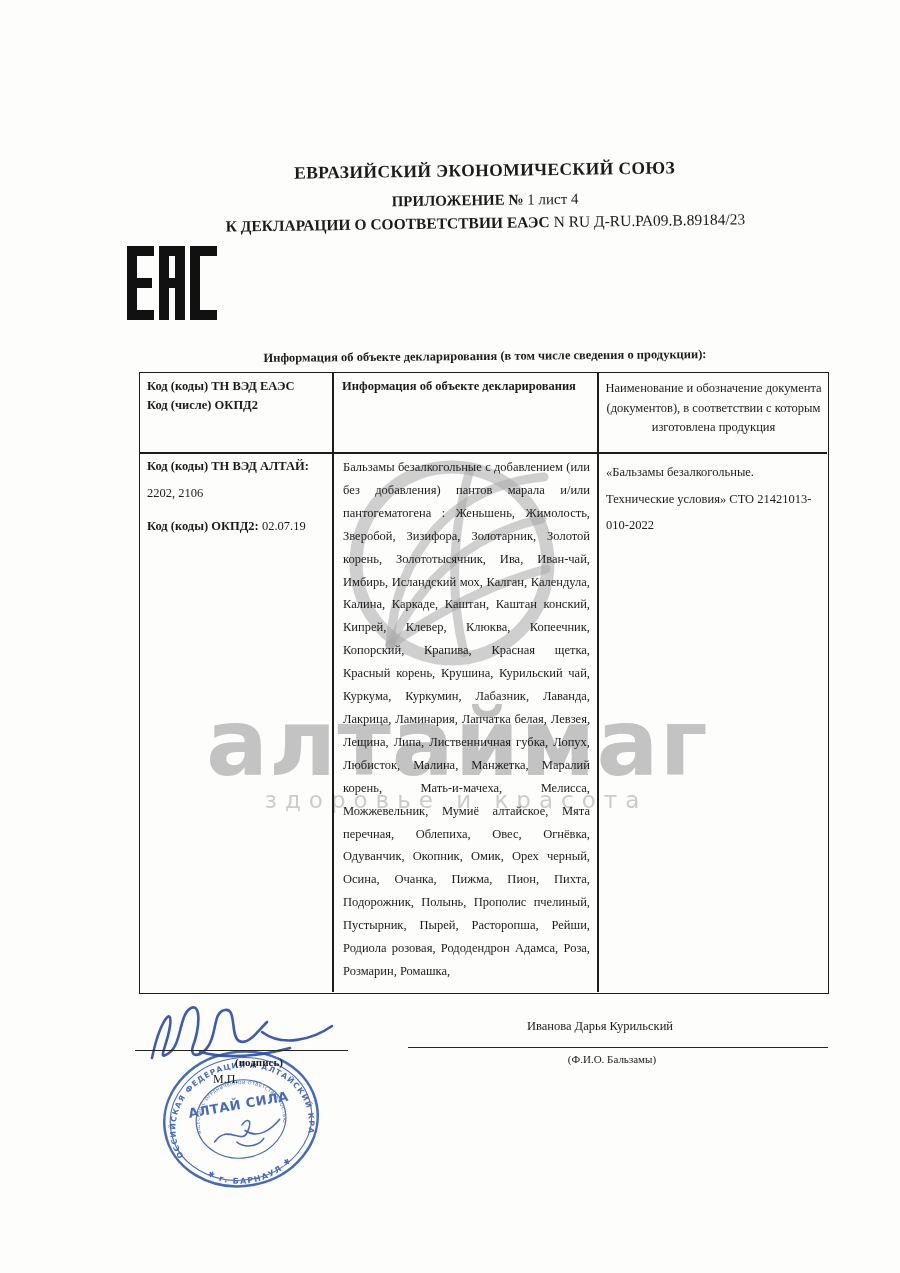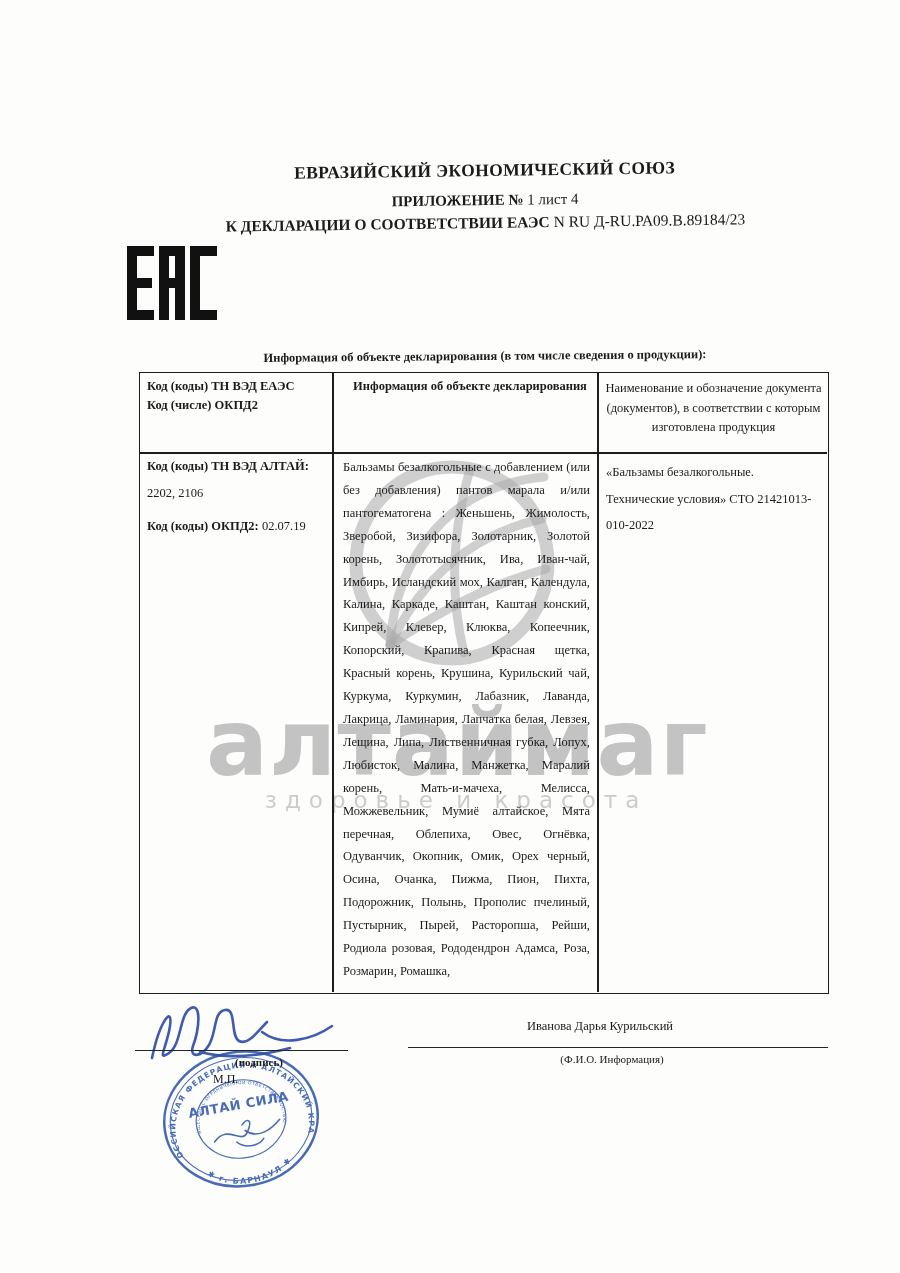--- a/index.html
+++ b/index.html
@@ -20,21 +20,21 @@
   .eac{left:127px;top:246px;z-index:3;}
   .sr{position:absolute;width:1px;height:1px;overflow:hidden;clip:rect(0 0 0 0);}
   
   .tbl-caption{left:140px;top:349px;width:690px;text-align:center;font-weight:bold;font-size:12.5px;transform:rotate(-0.5deg);z-index:3;}
   
   .rule{position:absolute;background:#1c1c1c;z-index:2;}
   .t-outer{left:139px;top:372px;width:688px;height:620px;border:1.8px solid #1c1c1c;z-index:2;}
   
   .cell{position:absolute;z-index:3;background:transparent;}
   .c-h1{left:147px;top:377px;width:180px;font-weight:bold;font-size:12.5px;line-height:19px;}
-  .c-h2{left:341px;top:379px;width:258px;text-align:center;font-weight:bold;font-size:12.5px;}
+  .c-h2{left:330px;top:379px;width:258px;text-align:center;font-weight:bold;font-size:12.5px;}
   .c-h3{left:602px;top:379px;width:223px;text-align:center;font-weight:normal;font-size:12.5px;line-height:19.5px;}
   .c-b1{left:147px;top:457px;width:180px;font-size:12.5px;line-height:18px;}
   .c-b1 .lbl{font-weight:bold;}
   .c-b1 .row1{margin-bottom:9px;}
   .c-b1 .row2{margin-bottom:15px;}
   .c-b2{left:343px;top:456px;width:247px;font-size:12.5px;line-height:22.9px;text-align:justify;text-justify:inter-word;}
   .c-b3{left:606px;top:459px;width:214px;font-size:12.5px;line-height:26.5px;}
   
   .wm{z-index:1;pointer-events:none;}
   .wm-brand{left:206px;top:690px;width:500px;font-family:"DejaVu Sans","Liberation Sans",sans-serif;
@@ -146,15 +146,15 @@
       <path d="M 60,52 C 90,60 120,56 150,48"></path>
     </g>
   </svg>
 
   <div class="sigline" style="left:135px;top:1050px;width:213px;"></div>
   <div class="abs f-small" style="left:203px;top:1056px;width:112px;font-weight:bold;">(подпись)</div>
   <div class="abs f-mp">М.П.</div>
 
   <div class="abs f-name">Иванова Дарья Курильский</div>
   <div class="sigline" style="left:408px;top:1047px;width:420px;"></div>
-  <div class="abs f-small" style="left:462px;top:1053px;width:300px;">(Ф.И.О. Информация)</div>
+  <div class="abs f-small" style="left:462px;top:1053px;width:300px;">(Ф.И.О. Бальзамы)</div>
 
 </div>
 
 </body></html>

